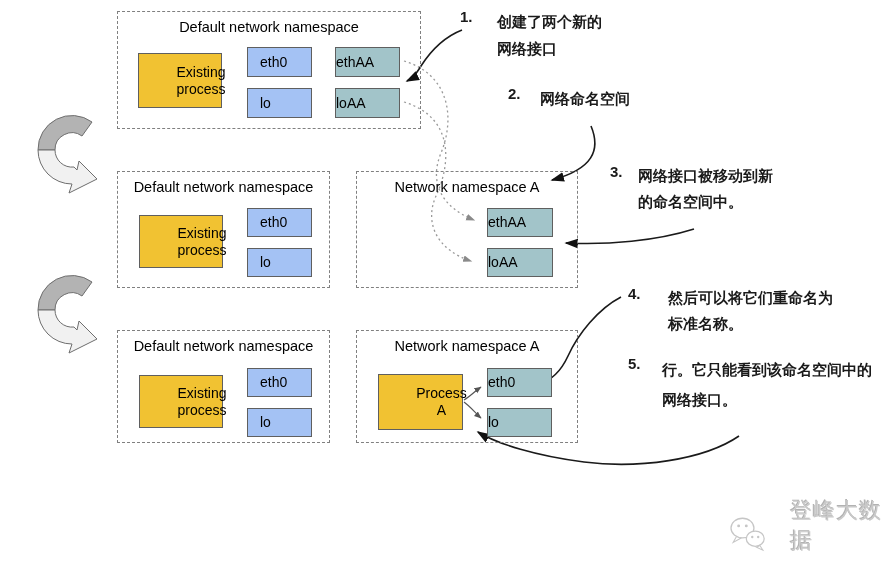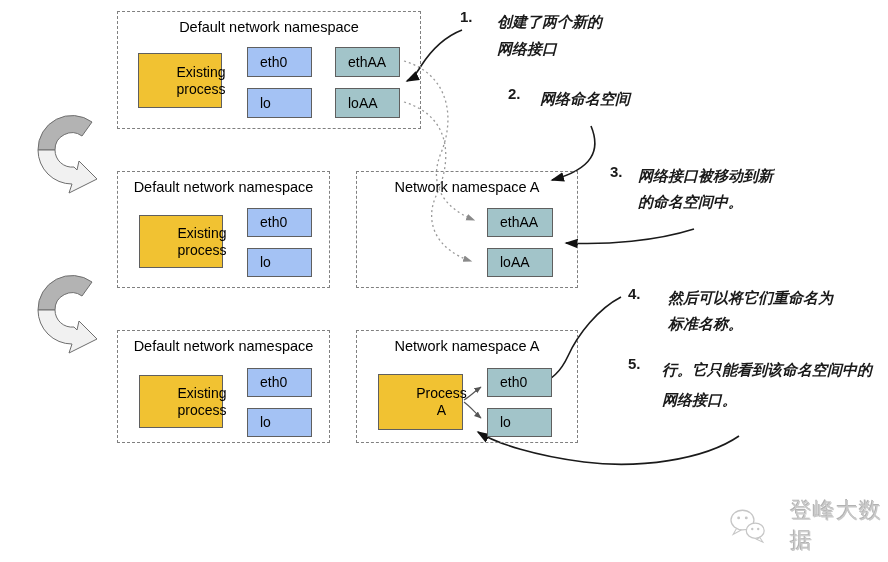--- a/index.html
+++ b/index.html
@@ -5,28 +5,28 @@
   html,body{margin:0;padding:0;background:#fff;}
   .canvas{position:relative;width:888px;height:562px;background:#ffffff;overflow:hidden;
           font-family:"Liberation Sans","DejaVu Sans",sans-serif;color:#000;}
   .overlay{position:absolute;left:0;top:0;width:888px;height:562px;pointer-events:none;}
   .dashed-box{position:absolute;border:1.5px dashed #808080;box-sizing:border-box;}
   .ns-title{position:absolute;left:0;right:0;top:7px;text-align:center;font-size:14.5px;color:#000;}
   .node{position:absolute;box-sizing:border-box;border:1px solid #5f5f5f;display:flex;
         align-items:center;justify-content:center;font-size:14px;line-height:17px;}
   .node.proc{background:#F1C232;text-align:center;padding-left:42px;}
   .node.blue{background:#A4C2F4;justify-content:flex-start;padding-left:12px;}
-  .node.teal{background:#A2C4C9;justify-content:flex-start;padding-left:12px;}
+  .node.teal{background:#A2C4C9;justify-content:flex-start;}
   .ann{position:absolute;display:flex;font-size:15px;font-weight:700;color:#1a1a1a;}
   .ann .num{width:20px;flex:0 0 auto;}
-  .ann .lines div{white-space:nowrap;font-style:italic;}
+  .ann .lines div{white-space:nowrap;}
   .lh27 div{line-height:27px;}
   .lh26 div{line-height:26px;}
   .lh30 div{line-height:30px;}
-  .watermark{position:absolute;left:728px;top:496px;display:flex;align-items:center;gap:23px;}
+  .watermark{position:absolute;left:728px;top:496px;display:flex;align-items:flex-end;gap:23px;}
   .wm-text{font-size:22px;letter-spacing:1px;color:#c9c9c9;
            text-shadow:-1px -1px 0 #b2b2b2,1px 1px 0 #ffffff;}
 </style>
 </head>
 <body>
 
 <div class="canvas">
 
   <svg class="overlay" viewBox="0 0 888 562">
     <defs>

